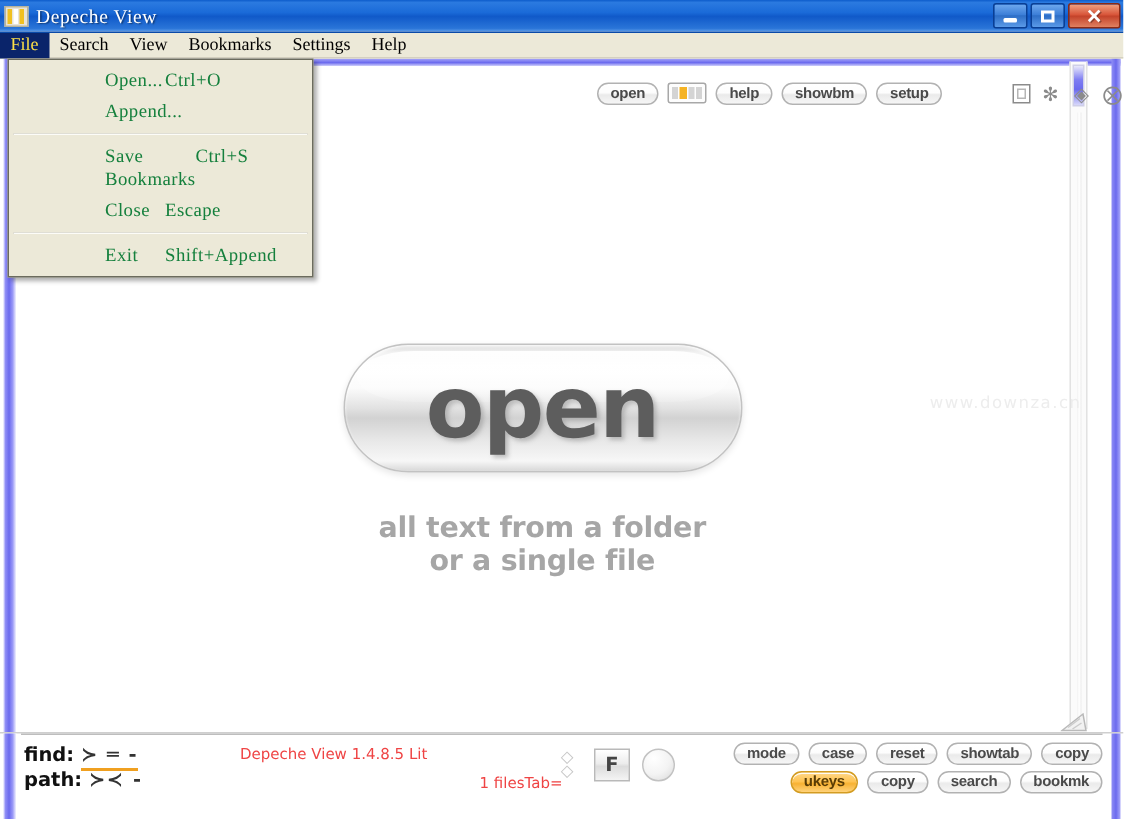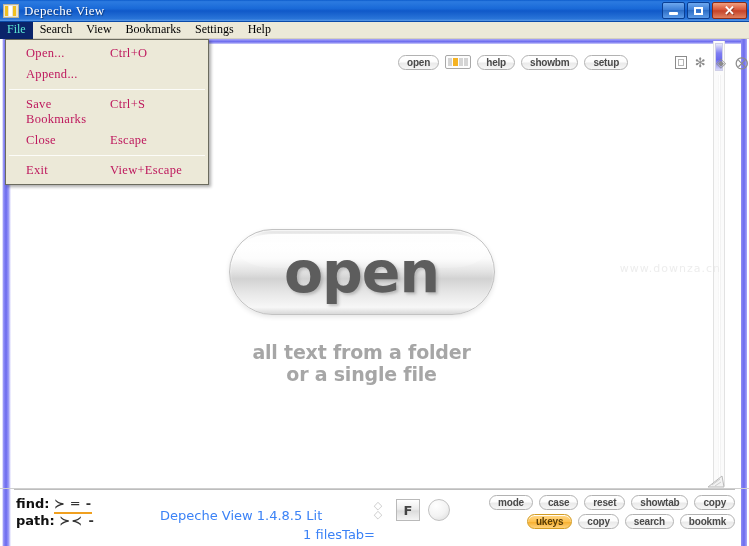--- a/index.html
+++ b/index.html
@@ -70,40 +70,41 @@
     border-bottom: 1px solid #d4d0c0;
     position: relative; z-index: 60;
   }
   .menu-item {
     padding: 1px 7px 2px 7px;
     color: #000;
     height: 17px;
     display: flex; align-items: center;
     cursor: default;
   }
-  .menu-item.active { background: #0a246a; color: #5eead4; }
+  .menu-item.active { background: #0a246a; color: #fde047; }
 
   
   .dropdown {
     position: absolute;
     left: 5px; top: 39px;
     width: 204px;
     background: #ece9d8;
     border: 1px solid #6b6b5e;
     box-shadow: 2px 2px 3px rgba(0,0,0,.32);
     z-index: 80;
     padding: 3px 0;
     font-family: "Liberation Serif", serif;
     font-size: 12.5px;
   }
   .dd-row {
     display: flex;
     padding: 3px 6px 3px 20px;
-    color: #be185d;
+    color: #15803d;
     cursor: default;
+    margin-left: 44px;
   }
   .dd-label { flex: 1; letter-spacing: .3px; }
   .dd-accel { width: 92px; letter-spacing: .3px; }
   .dd-sep { height: 1px; background: #9a9a8c; margin: 4px 3px; border-bottom: 1px solid #fcfcf8; }
 
   
   .frame {
     position: absolute;
     left: 0; top: 39px; right: 0; bottom: 58px;
     background: #ffffff;
@@ -267,24 +268,24 @@
     color: #111;
     line-height: 17px;
   }
   .findrow .g { color: #333; font-weight: bold; letter-spacing: 1px; }
   .find-field { position: relative; display: inline-block; }
   .find-underline {
     position: absolute; left: 0; right: 0; bottom: -2px; height: 2px;
     background: #f0a020;
   }
   .center-status {
-    position: absolute; left: 160px; top: 17px; width: 215px;
+    position: absolute; left: 160px; top: 5px; width: 215px;
     font-family: "DejaVu Sans", sans-serif;
-    font-size: 13px;
-    color: #3b82f6;
+    font-size: 10px;
+    color: #ef4444;
     line-height: 19px;
   }
   .cs-row2 { display: flex; justify-content: flex-end; }
 
   .widgets {
     position: absolute; left: 368px; top: 8px;
     display: flex; align-items: center; gap: 8px;
   }
   .chev {
     width: 20px; height: 26px;
@@ -488,17 +489,17 @@
       <span class="dd-label">Save Bookmarks</span>
       <span class="dd-accel">Ctrl+S</span>
     </div>
     <div class="dd-row">
       <span class="dd-label">Close</span>
       <span class="dd-accel">Escape</span>
     </div>
     <div class="dd-sep"></div>
     <div class="dd-row">
       <span class="dd-label">Exit</span>
-      <span class="dd-accel">View+Escape</span>
+      <span class="dd-accel">Shift+Append</span>
     </div>
   </div>
 
 </div>
 
 </body></html>

